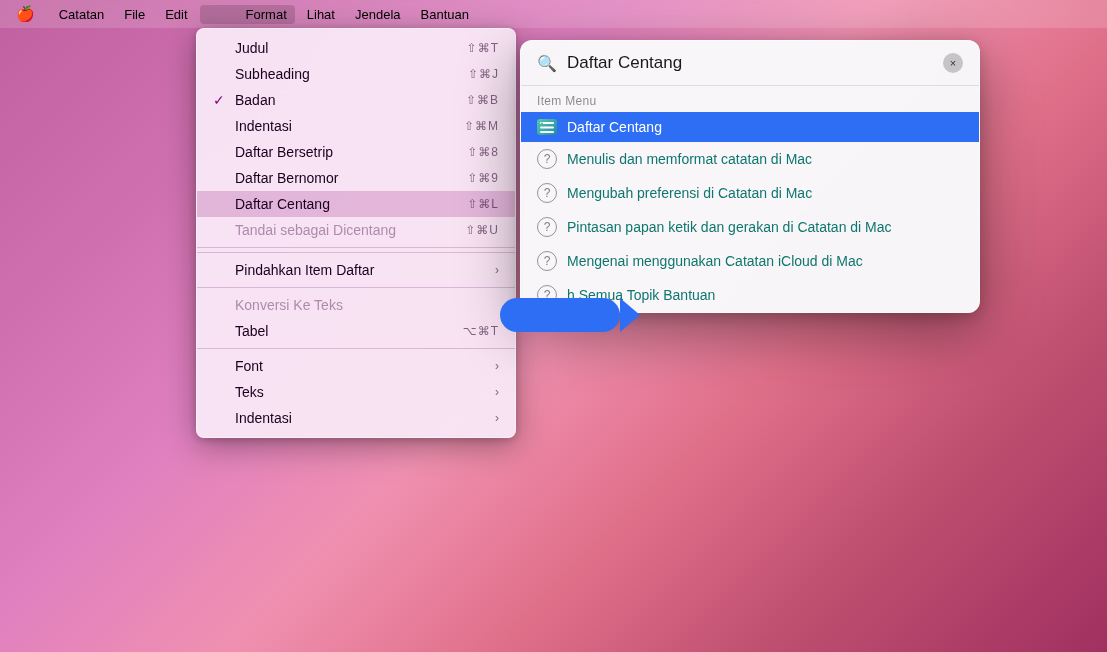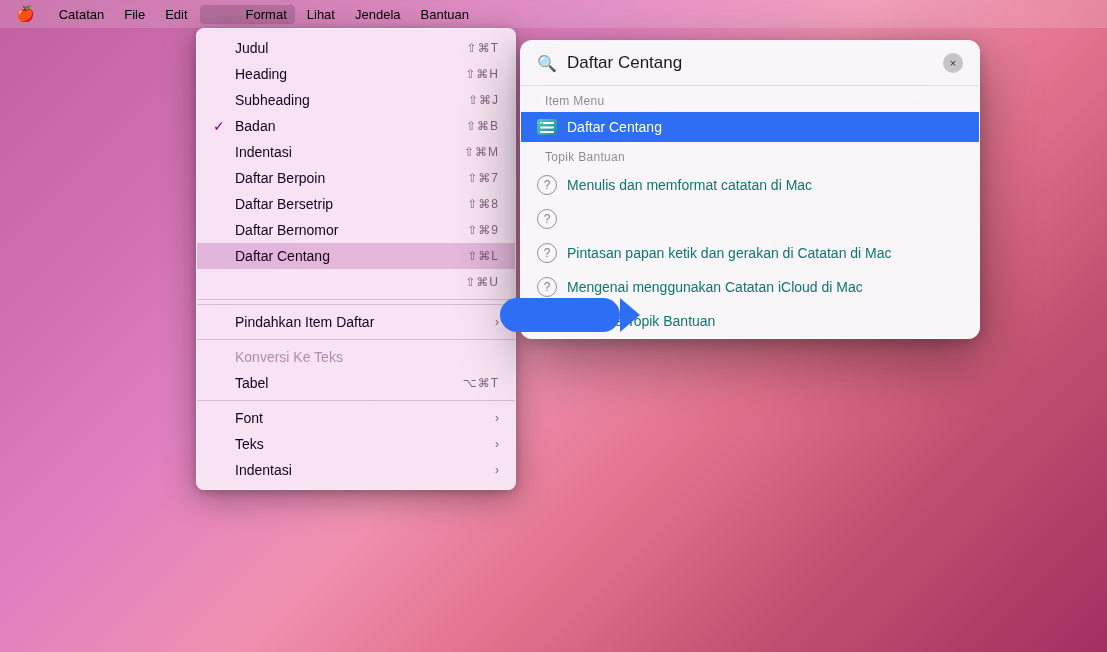--- a/index.html
+++ b/index.html
@@ -167,21 +167,21 @@
       background: rgba(0,0,0,0.2);
       display: flex;
       align-items: center;
       justify-content: center;
       cursor: pointer;
       font-size: 11px;
       color: #333;
     }
 
     .help-section-label {
-      padding: 8px 24px 4px;
+      padding: 8px 16px 4px;
       font-size: 12px;
       color: rgba(0,0,0,0.45);
       font-weight: 500;
       letter-spacing: 0.3px;
     }
 
     .help-menu-result {
       display: flex;
       align-items: center;
       padding: 7px 16px;
@@ -289,27 +289,20 @@
 <div class="format-menu">
 
   <div class="menu-item">
     <div class="menu-item-left">
       <span class="checkmark"></span>
       <span>Judul</span>
     </div>
     <span class="shortcut">⇧⌘T</span>
   </div>
 
-  <div class="menu-item">
-    <div class="menu-item-left">
-      <span class="checkmark"></span>
-      <span>Heading</span>
-    </div>
-    <span class="shortcut">⇧⌘H</span>
-  </div>
 
   <div class="menu-item">
     <div class="menu-item-left">
       <span class="checkmark"></span>
       <span>Subheading</span>
     </div>
     <span class="shortcut">⇧⌘J</span>
   </div>
 
   <div class="menu-item">
@@ -321,27 +314,20 @@
   </div>
 
   <div class="menu-item">
     <div class="menu-item-left">
       <span class="checkmark"></span>
       <span>Indentasi</span>
     </div>
     <span class="shortcut">⇧⌘M</span>
   </div>
 
-  <div class="menu-item">
-    <div class="menu-item-left">
-      <span class="checkmark"></span>
-      <span>Daftar Berpoin</span>
-    </div>
-    <span class="shortcut">⇧⌘7</span>
-  </div>
 
   <div class="menu-item">
     <div class="menu-item-left">
       <span class="checkmark"></span>
       <span>Daftar Bersetrip</span>
     </div>
     <span class="shortcut">⇧⌘8</span>
   </div>
 
   <div class="menu-item">
@@ -354,20 +340,24 @@
 
   <div class="menu-item highlighted">
     <div class="menu-item-left">
       <span class="checkmark"></span>
       <span>Daftar Centang</span>
     </div>
     <span class="shortcut">⇧⌘L</span>
   </div>
 
   <div class="menu-item disabled">
+    <div class="menu-item-left">
+      <span class="checkmark"></span>
+      <span>Tandai sebagai Dicentang</span>
+    </div>
     <span class="shortcut">⇧⌘U</span>
   </div>
 
   <div class="menu-separator"></div>
 
 
   <div class="menu-separator"></div>
 
   <div class="menu-item">
     <div class="menu-item-left">
@@ -440,29 +430,29 @@
       <svg width="14" height="11" viewBox="0 0 14 11" fill="none">
         <rect x="0" y="0" width="14" height="2" rx="1" fill="white"></rect>
         <rect x="0" y="4.5" width="14" height="2" rx="1" fill="white"></rect>
         <rect x="0" y="9" width="14" height="2" rx="1" fill="white"></rect>
         <rect x="1" y="0.5" width="2" height="2" rx="0.5" fill="#5bb"></rect>
       </svg>
     </div>
     <span class="help-menu-result-text">Daftar Centang</span>
   </div>
 
-  <div class="help-section-label">Topik Bantuan</div>
 
   <div class="help-topic-item">
     <div class="help-topic-icon">?</div>
     <span class="help-topic-text">Menulis dan memformat catatan di Mac</span>
   </div>
 
   <div class="help-topic-item">
     <div class="help-topic-icon">?</div>
+    <span class="help-topic-text">Mengubah preferensi di Catatan di Mac</span>
   </div>
 
   <div class="help-topic-item">
     <div class="help-topic-icon">?</div>
     <span class="help-topic-text">Pintasan papan ketik dan gerakan di Catatan di Mac</span>
   </div>
 
   <div class="help-topic-item">
     <div class="help-topic-icon">?</div>
     <span class="help-topic-text">Mengenai menggunakan Catatan iCloud di Mac</span>

